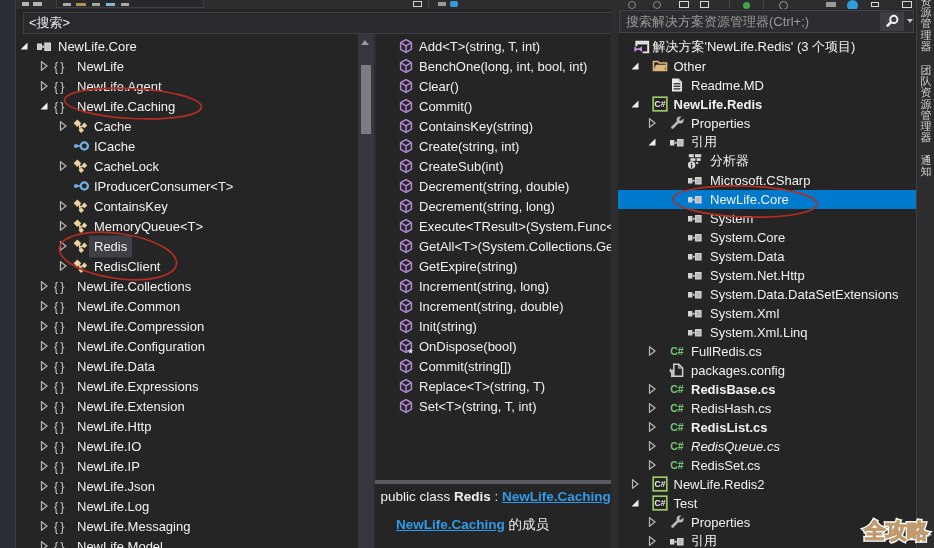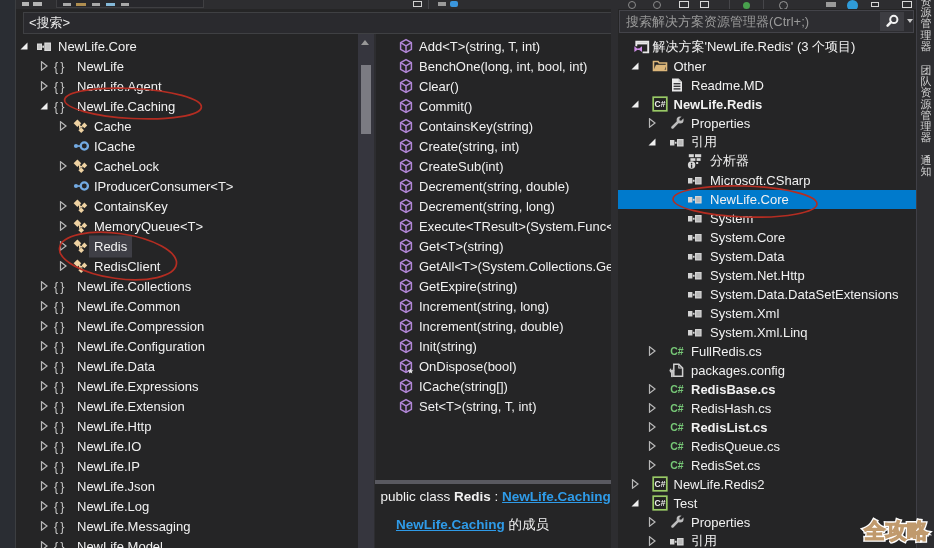--- a/index.html
+++ b/index.html
@@ -476,31 +476,20 @@
       </div>
       <div class="row">
         <span class="ic" style="left:23px">
           <svg width="16" height="16" viewBox="0 0 16 16" style="">
             <g stroke="#b287d7" stroke-width="1.5" fill="none" stroke-linejoin="round">
               <path d="M8 1.6 L13.4 4.7 L13.4 11.3 L8 14.4 L2.6 11.3 L2.6 4.7 Z"></path>
               <path d="M2.6 4.7 L8 7.8 L13.4 4.7 M8 7.8 L8 14.4"></path>
             </g>
           </svg>
         </span>
-        <span class="lb" style="left:44px">Get&lt;T&gt;(string)</span>
-      </div>
-      <div class="row">
-        <span class="ic" style="left:23px">
-          <svg width="16" height="16" viewBox="0 0 16 16" style="">
-            <g stroke="#b287d7" stroke-width="1.5" fill="none" stroke-linejoin="round">
-              <path d="M8 1.6 L13.4 4.7 L13.4 11.3 L8 14.4 L2.6 11.3 L2.6 4.7 Z"></path>
-              <path d="M2.6 4.7 L8 7.8 L13.4 4.7 M8 7.8 L8 14.4"></path>
-            </g>
-          </svg>
-        </span>
         <span class="lb" style="left:44px">GetAll&lt;T&gt;(System.Collections.Gene</span>
       </div>
       <div class="row">
         <span class="ic" style="left:23px">
           <svg width="16" height="16" viewBox="0 0 16 16" style="">
             <g stroke="#b287d7" stroke-width="1.5" fill="none" stroke-linejoin="round">
               <path d="M8 1.6 L13.4 4.7 L13.4 11.3 L8 14.4 L2.6 11.3 L2.6 4.7 Z"></path>
               <path d="M2.6 4.7 L8 7.8 L13.4 4.7 M8 7.8 L8 14.4"></path>
             </g>
           </svg>
@@ -554,21 +543,32 @@
       </div>
       <div class="row">
         <span class="ic" style="left:23px">
           <svg width="16" height="16" viewBox="0 0 16 16" style="">
             <g stroke="#b287d7" stroke-width="1.5" fill="none" stroke-linejoin="round">
               <path d="M8 1.6 L13.4 4.7 L13.4 11.3 L8 14.4 L2.6 11.3 L2.6 4.7 Z"></path>
               <path d="M2.6 4.7 L8 7.8 L13.4 4.7 M8 7.8 L8 14.4"></path>
             </g>
           </svg>
         </span>
-        <span class="lb" style="left:44px">ICache(string[])</span>
+        <span class="lb" style="left:44px">Commit(string[])</span>
+      </div>
+      <div class="row">
+        <span class="ic" style="left:23px">
+          <svg width="16" height="16" viewBox="0 0 16 16" style="">
+            <g stroke="#b287d7" stroke-width="1.5" fill="none" stroke-linejoin="round">
+              <path d="M8 1.6 L13.4 4.7 L13.4 11.3 L8 14.4 L2.6 11.3 L2.6 4.7 Z"></path>
+              <path d="M2.6 4.7 L8 7.8 L13.4 4.7 M8 7.8 L8 14.4"></path>
+            </g>
+          </svg>
+        </span>
+        <span class="lb" style="left:44px">Replace&lt;T&gt;(string, T)</span>
       </div>
       <div class="row">
         <span class="ic" style="left:23px">
           <svg width="16" height="16" viewBox="0 0 16 16" style="">
             <g stroke="#b287d7" stroke-width="1.5" fill="none" stroke-linejoin="round">
               <path d="M8 1.6 L13.4 4.7 L13.4 11.3 L8 14.4 L2.6 11.3 L2.6 4.7 Z"></path>
               <path d="M2.6 4.7 L8 7.8 L13.4 4.7 M8 7.8 L8 14.4"></path>
             </g>
           </svg>
         </span>
@@ -862,21 +862,21 @@
         <span class="ar" style="left:28.5px">
           <svg width="10" height="10" viewBox="0 0 10 10" style="">
             <path d="M2.5 0.8 L8 5 L2.5 9.2 Z" fill="none" stroke="#b8b8b8" stroke-width="1.2"></path>
           </svg>
         </span>
         <span class="ic" style="left:51px">
           <svg width="16" height="16" viewBox="0 0 16 16" style="">
             <text x="8" y="12" font-size="10.5" font-weight="bold" fill="#77c877" text-anchor="middle" font-family="Liberation Sans,sans-serif">C#</text>
           </svg>
         </span>
-        <span class="lb" style="left:73px;">RedisQueue.cs</span>
+        <span class="lb" style="left:73px;font-style:italic;">RedisQueue.cs</span>
       </div>
       <div class="rrow">
         <span class="ar" style="left:28.5px">
           <svg width="10" height="10" viewBox="0 0 10 10" style="">
             <path d="M2.5 0.8 L8 5 L2.5 9.2 Z" fill="none" stroke="#b8b8b8" stroke-width="1.2"></path>
           </svg>
         </span>
         <span class="ic" style="left:51px">
           <svg width="16" height="16" viewBox="0 0 16 16" style="">
             <text x="8" y="12" font-size="10.5" font-weight="bold" fill="#77c877" text-anchor="middle" font-family="Liberation Sans,sans-serif">C#</text>

